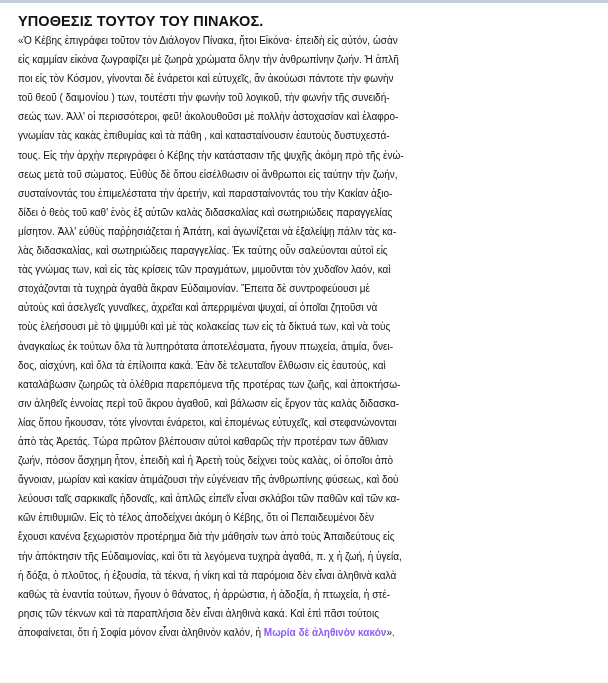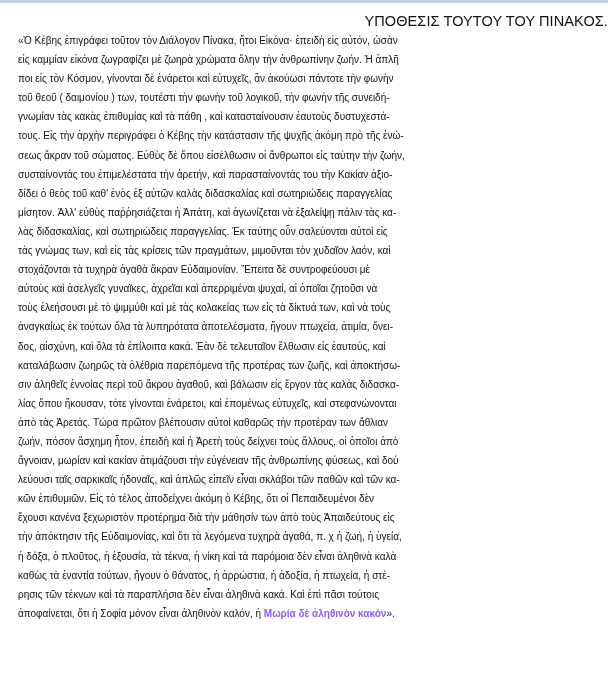--- a/index.html
+++ b/index.html
@@ -11,59 +11,60 @@
     position: relative;
   }
   .topbar {
     position: absolute; left: 0; top: 0; width: 608px; height: 3px;
     background: #c5cedd;
   }
   .doc {
     position: absolute; left: 18px; top: 12px; width: 590px;
   }
   .heading {
-    font-weight: normal; font-size: 14.5px; line-height: 19px;
-    margin: 0; letter-spacing: 0.1px; text-align: right;
+    font-weight: bold; font-size: 14.5px; line-height: 19px;
+    margin: 0; letter-spacing: 0.1px;
   }
   .line {
     font-size: 10px; line-height: 19.1px; white-space: nowrap;
     margin: 0;
   }
   .blue { color: #8b5cf6; font-weight: bold; }
 </style>
 </head>
 <body>
 
 <div class="topbar"></div>
 
 <div class="doc">
   <p class="heading">ΥΠΟΘΕΣΙΣ  ΤΟΥΤΟΥ ΤΟΥ ΠΙΝΑΚΟΣ.</p>
   <div id="lines">
       <p class="line">«Ὁ Κέβης ἐπιγράφει τοῦτον τὸν Διάλογον Πίνακα, ἤτοι Εἰκόνα· ἐπειδὴ εἰς αὐτόν, ὡσὰν</p>
       <p class="line">εἰς καμμίαν εἰκόνα ζωγραφίζει μὲ ζωηρὰ χρώματα ὅλην τὴν ἀνθρωπίνην ζωήν. Ἡ ἁπλῆ</p>
       <p class="line">ποι εἰς τὸν Κόσμον, γίνονται δὲ ἐνάρετοι  καὶ εὐτυχεῖς, ἂν ἀκούωσι πάντοτε τὴν φωνὴν</p>
       <p class="line">τοῦ θεοῦ ( δαιμονίου ) των, τουτέστι τὴν φωνὴν τοῦ λογικοῦ, τὴν φωνὴν τῆς συνειδή-</p>
+      <p class="line">σεώς των. Ἀλλ' οἱ περισσότεροι, φεῦ! ἀκολουθοῦσι μὲ πολλὴν ἀστοχασίαν καὶ ἐλαφρο-</p>
       <p class="line">γνωμίαν τὰς κακὰς ἐπιθυμίας καὶ τὰ πάθη , καὶ κατασταίνουσιν ἑαυτοὺς δυστυχεστά-</p>
       <p class="line">τους. Εἰς τὴν ἀρχὴν περιγράφει ὁ Κέβης τὴν κατάστασιν τῆς ψυχῆς ἀκόμη πρὸ τῆς ἑνώ-</p>
-      <p class="line">σεως ἄκραν τοῦ σώματος. Εὐθὺς δὲ ὅπου εἰσέλθωσιν οἱ ἄνθρωποι εἰς ταύτην τὴν ζωήν,</p>
+      <p class="line">σεως μετὰ τοῦ σώματος. Εὐθὺς δὲ ὅπου εἰσέλθωσιν οἱ ἄνθρωποι εἰς ταύτην τὴν ζωήν,</p>
       <p class="line">συσταίνοντάς του ἐπιμελέστατα τὴν ἀρετήν, καὶ παρασταίνοντάς του τὴν Κακίαν ἀξιο-</p>
       <p class="line">δίδει ὁ θεὸς τοῦ καθ' ἑνὸς ἐξ αὐτῶν καλὰς διδασκαλίας καὶ σωτηριώδεις παραγγελίας</p>
       <p class="line">μίσητον. Ἀλλ' εὐθὺς παῤῥησιάζεται  ἡ Ἀπάτη, καὶ ἀγωνίζεται νὰ ἐξαλείψῃ πάλιν τὰς κα-</p>
       <p class="line">λὰς διδασκαλίας, καὶ σωτηριώδεις παραγγελίας. Ἐκ ταύτης οὖν σαλεύονται αὐτοὶ εἰς</p>
       <p class="line">τὰς γνώμας των, καὶ εἰς τὰς κρίσεις τῶν πραγμάτων, μιμοῦνται τὸν χυδαῖον λαόν, καὶ</p>
       <p class="line">στοχάζονται  τὰ τυχηρὰ ἀγαθὰ  ἄκραν Εὐδαιμονίαν.  Ἔπειτα δὲ  συντροφεύουσι μὲ</p>
       <p class="line">αὐτοὺς καὶ ἀσελγεῖς γυναῖκες, ἀχρεῖαι καὶ ἀπερριμέναι ψυχαί, αἱ ὁποῖαι ζητοῦσι νὰ</p>
       <p class="line">τοὺς ἐλεήσουσι μὲ τὸ ψιμμύθι καὶ μὲ τὰς κολακείας των εἰς τὰ δίκτυά των, καὶ νὰ τοὺς</p>
       <p class="line">ἀναγκαίως ἐκ τούτων ὅλα τὰ λυπηρότατα ἀποτελέσματα, ἤγουν πτωχεία, ἀτιμία, ὄνει-</p>
       <p class="line">δος, αἰσχύνη, καὶ ὅλα τὰ ἐπίλοιπα κακά. Ἐὰν δὲ τελευταῖον ἔλθωσιν εἰς ἑαυτούς, καὶ</p>
       <p class="line">καταλάβωσιν ζωηρῶς τὰ ὀλέθρια παρεπόμενα τῆς προτέρας των ζωῆς, καὶ ἀποκτήσω-</p>
       <p class="line">σιν ἀληθεῖς ἐννοίας περὶ τοῦ ἄκρου ἀγαθοῦ, καὶ βάλωσιν εἰς ἔργον τὰς καλὰς διδασκα-</p>
       <p class="line">λίας ὅπου ἤκουσαν, τότε γίνονται ἐνάρετοι, καὶ ἑπομένως εὐτυχεῖς, καὶ στεφανώνονται</p>
       <p class="line">ἀπὸ τὰς Ἀρετάς. Τώρα πρῶτον βλέπουσιν αὐτοὶ καθαρῶς τὴν προτέραν των ἄθλιαν</p>
-      <p class="line">ζωήν, πόσον ἄσχημη ἦτον, ἐπειδὴ καὶ ἡ Ἀρετὴ τοὺς δείχνει τοὺς ἄλλους, οἱ ὁποῖοι ἀπὸ</p>
+      <p class="line">ζωήν, πόσον ἄσχημη ἦτον, ἐπειδὴ καὶ ἡ Ἀρετὴ τοὺς δείχνει τοὺς καλὰς, οἱ ὁποῖοι ἀπὸ</p>
       <p class="line">ἄγνοιαν, μωρίαν καὶ κακίαν ἀτιμάζουσι τὴν εὐγένειαν τῆς ἀνθρωπίνης φύσεως, καὶ δού</p>
       <p class="line">λεύουσι ταῖς σαρκικαῖς ἡδοναῖς, καὶ ἁπλῶς εἰπεῖν εἶναι σκλάβοι τῶν παθῶν καὶ τῶν κα-</p>
       <p class="line">κῶν ἐπιθυμιῶν. Εἰς τὸ τέλος ἀποδείχνει ἀκόμη ὁ Κέβης, ὅτι οἱ Πεπαιδευμένοι δὲν</p>
       <p class="line">ἔχουσι κανένα ξεχωριστὸν προτέρημα διὰ τὴν μάθησίν των ἀπὸ τοὺς Ἀπαιδεύτους εἰς</p>
       <p class="line">τὴν ἀπόκτησιν τῆς Εὐδαιμονίας, καὶ ὅτι τὰ λεγόμενα τυχηρὰ ἀγαθά, π. χ  ἡ ζωή, ἡ ὑγεία,</p>
       <p class="line">ἡ δόξα, ὁ πλοῦτος, ἡ ἐξουσία, τὰ τέκνα, ἡ νίκη καὶ τὰ παρόμοια δὲν εἶναι ἀληθινὰ καλὰ</p>
       <p class="line">καθὼς τὰ ἐναντία τούτων, ἤγουν ὁ θάνατος, ἡ ἀρρώστια, ἡ ἀδοξία, ἡ πτωχεία, ἡ στέ-</p>
       <p class="line">ρησις τῶν τέκνων καὶ τὰ παραπλήσια δὲν εἶναι ἀληθινὰ κακά. Καὶ ἐπὶ πᾶσι τούτοις</p>
     </div>
   <p class="line"><span>ἀποφαίνεται, ὅτι ἡ Σοφία μόνον εἶναι ἀληθινὸν καλόν, ἡ </span><span class="blue">Μωρία δὲ ἀληθινὸν κακόν</span><span>».</span></p>

